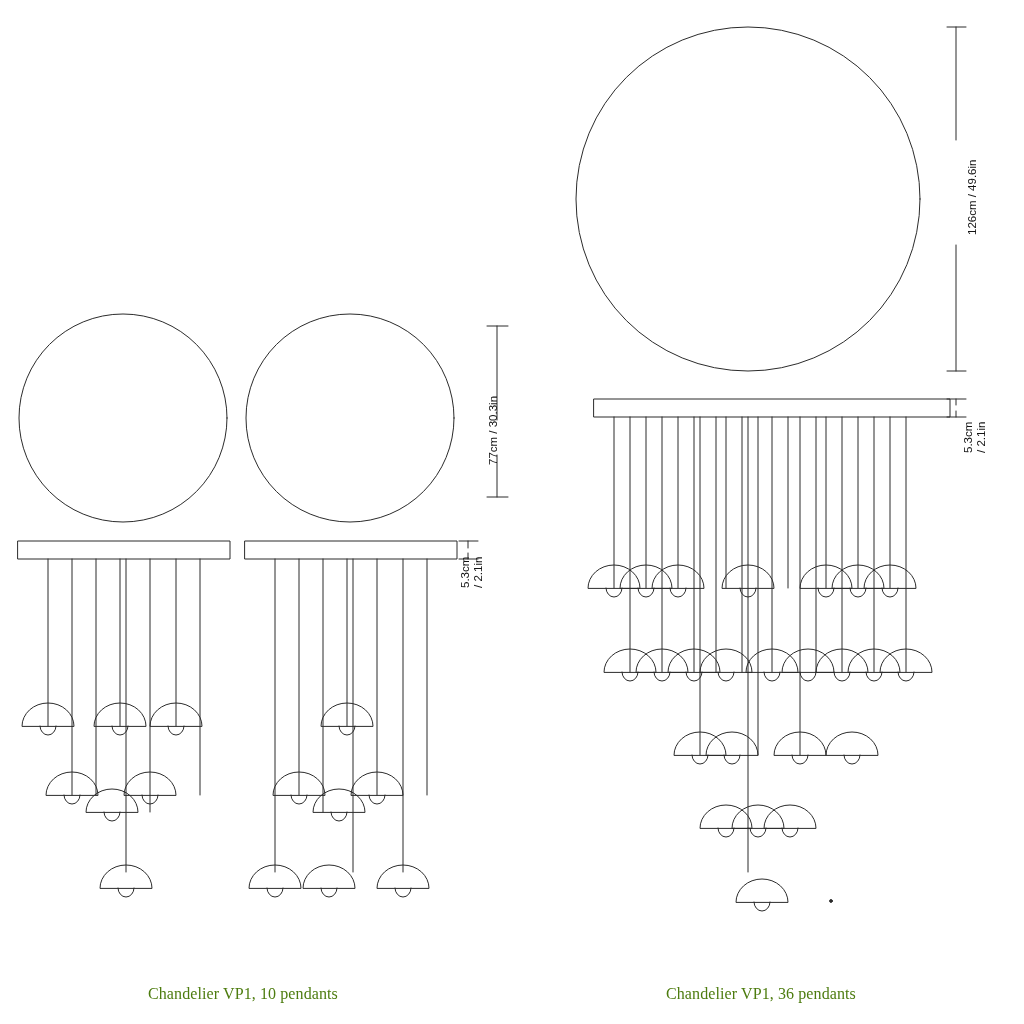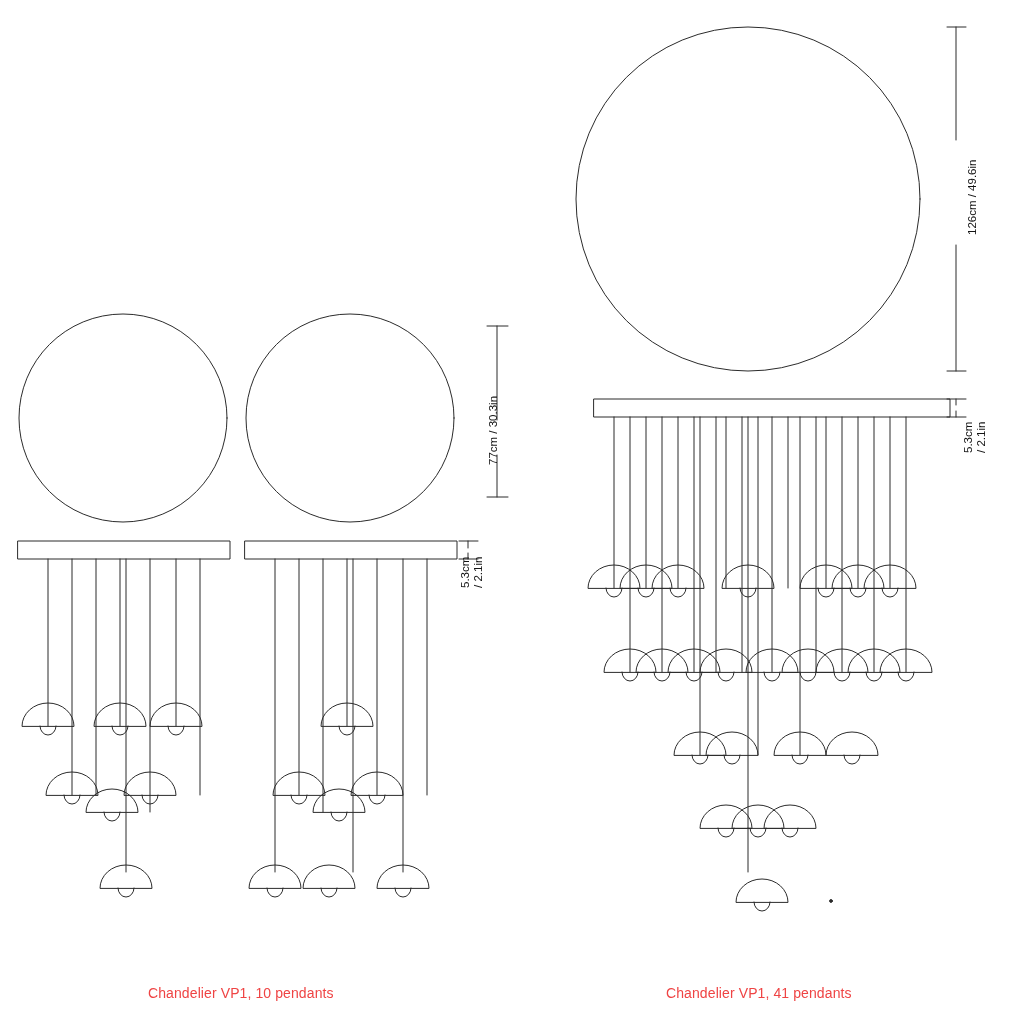--- a/index.html
+++ b/index.html
@@ -20,24 +20,25 @@
   }
   .svg-layer {
     position: absolute;
     left: 0;
     top: 0;
     width: 1024px;
     height: 1024px;
   }
   .caption {
     position: absolute;
-    font-size: 14px;
-    color: #ef4444;
+    font-size: 16px;
+    color: #4d7c0f;
     letter-spacing: 0.1px;
     white-space: nowrap;
+    font-family: Liberation Serif, serif;
   }
   .caption-left {
     left: 148px;
     top: 985px;
   }
   .caption-right {
     left: 666px;
     top: 985px;
   }
   .dim-label {
@@ -270,15 +271,15 @@
   </svg>
 
   <div class="dim-label rot dim-left-main">77cm / 30.3in</div>
   <div class="dim-label rot dim-left-small" style="white-space: pre;">5.3cm
 / 2.1in</div>
   <div class="dim-label rot dim-right-main">126cm / 49.6in</div>
   <div class="dim-label rot dim-right-small" style="white-space: pre;">5.3cm
 / 2.1in</div>
 
   <div class="caption caption-left">Chandelier VP1, 10 pendants</div>
-  <div class="caption caption-right">Chandelier VP1, 41 pendants</div>
+  <div class="caption caption-right">Chandelier VP1, 36 pendants</div>
 
 </div>
 
 </body></html>

